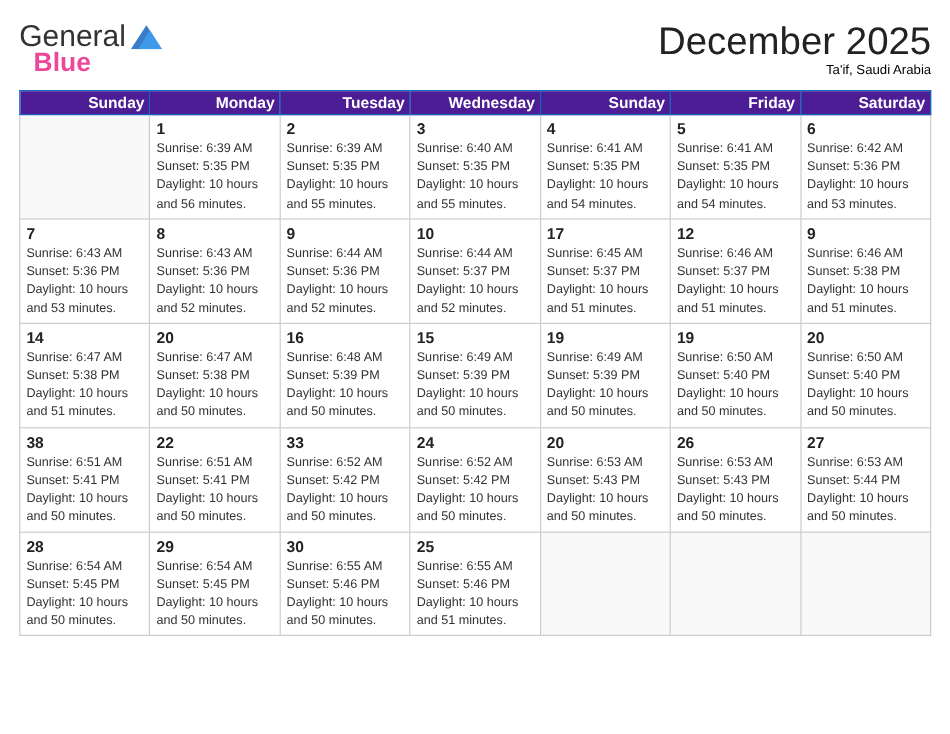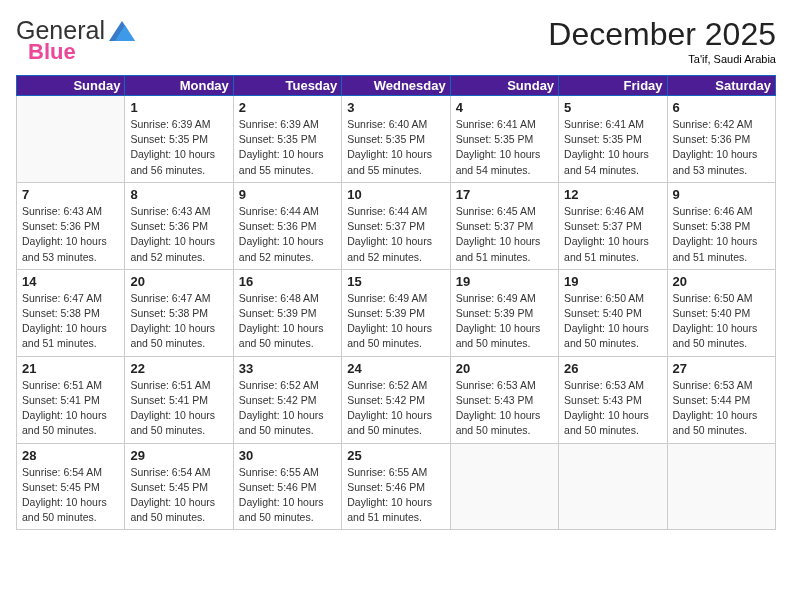--- a/index.html
+++ b/index.html
@@ -130,21 +130,21 @@
       <tr class="week-row">
         <td><span class="day-number">14</span><span class="cell-text">Sunrise: 6:47 AM<br>Sunset: 5:38 PM<br>Daylight: 10 hours and 51 minutes.</span></td>
         <td><span class="day-number">20</span><span class="cell-text">Sunrise: 6:47 AM<br>Sunset: 5:38 PM<br>Daylight: 10 hours and 50 minutes.</span></td>
         <td><span class="day-number">16</span><span class="cell-text">Sunrise: 6:48 AM<br>Sunset: 5:39 PM<br>Daylight: 10 hours and 50 minutes.</span></td>
         <td><span class="day-number">15</span><span class="cell-text">Sunrise: 6:49 AM<br>Sunset: 5:39 PM<br>Daylight: 10 hours and 50 minutes.</span></td>
         <td><span class="day-number">19</span><span class="cell-text">Sunrise: 6:49 AM<br>Sunset: 5:39 PM<br>Daylight: 10 hours and 50 minutes.</span></td>
         <td><span class="day-number">19</span><span class="cell-text">Sunrise: 6:50 AM<br>Sunset: 5:40 PM<br>Daylight: 10 hours and 50 minutes.</span></td>
         <td><span class="day-number">20</span><span class="cell-text">Sunrise: 6:50 AM<br>Sunset: 5:40 PM<br>Daylight: 10 hours and 50 minutes.</span></td>
       </tr>
       <tr class="week-row">
-        <td><span class="day-number">21</span><span class="cell-text">Sunrise: 6:51 AM<br>Sunset: 5:41 PM<br>Daylight: 10 hours and 50 minutes.</span></td>
+        <td><span class="day-number">38</span><span class="cell-text">Sunrise: 6:51 AM<br>Sunset: 5:41 PM<br>Daylight: 10 hours and 50 minutes.</span></td>
         <td><span class="day-number">22</span><span class="cell-text">Sunrise: 6:51 AM<br>Sunset: 5:41 PM<br>Daylight: 10 hours and 50 minutes.</span></td>
         <td><span class="day-number">33</span><span class="cell-text">Sunrise: 6:52 AM<br>Sunset: 5:42 PM<br>Daylight: 10 hours and 50 minutes.</span></td>
         <td><span class="day-number">24</span><span class="cell-text">Sunrise: 6:52 AM<br>Sunset: 5:42 PM<br>Daylight: 10 hours and 50 minutes.</span></td>
         <td><span class="day-number">20</span><span class="cell-text">Sunrise: 6:53 AM<br>Sunset: 5:43 PM<br>Daylight: 10 hours and 50 minutes.</span></td>
         <td><span class="day-number">26</span><span class="cell-text">Sunrise: 6:53 AM<br>Sunset: 5:43 PM<br>Daylight: 10 hours and 50 minutes.</span></td>
         <td><span class="day-number">27</span><span class="cell-text">Sunrise: 6:53 AM<br>Sunset: 5:44 PM<br>Daylight: 10 hours and 50 minutes.</span></td>
       </tr>
       <tr class="week-row">
         <td><span class="day-number">28</span><span class="cell-text">Sunrise: 6:54 AM<br>Sunset: 5:45 PM<br>Daylight: 10 hours and 50 minutes.</span></td>
         <td><span class="day-number">29</span><span class="cell-text">Sunrise: 6:54 AM<br>Sunset: 5:45 PM<br>Daylight: 10 hours and 50 minutes.</span></td>

